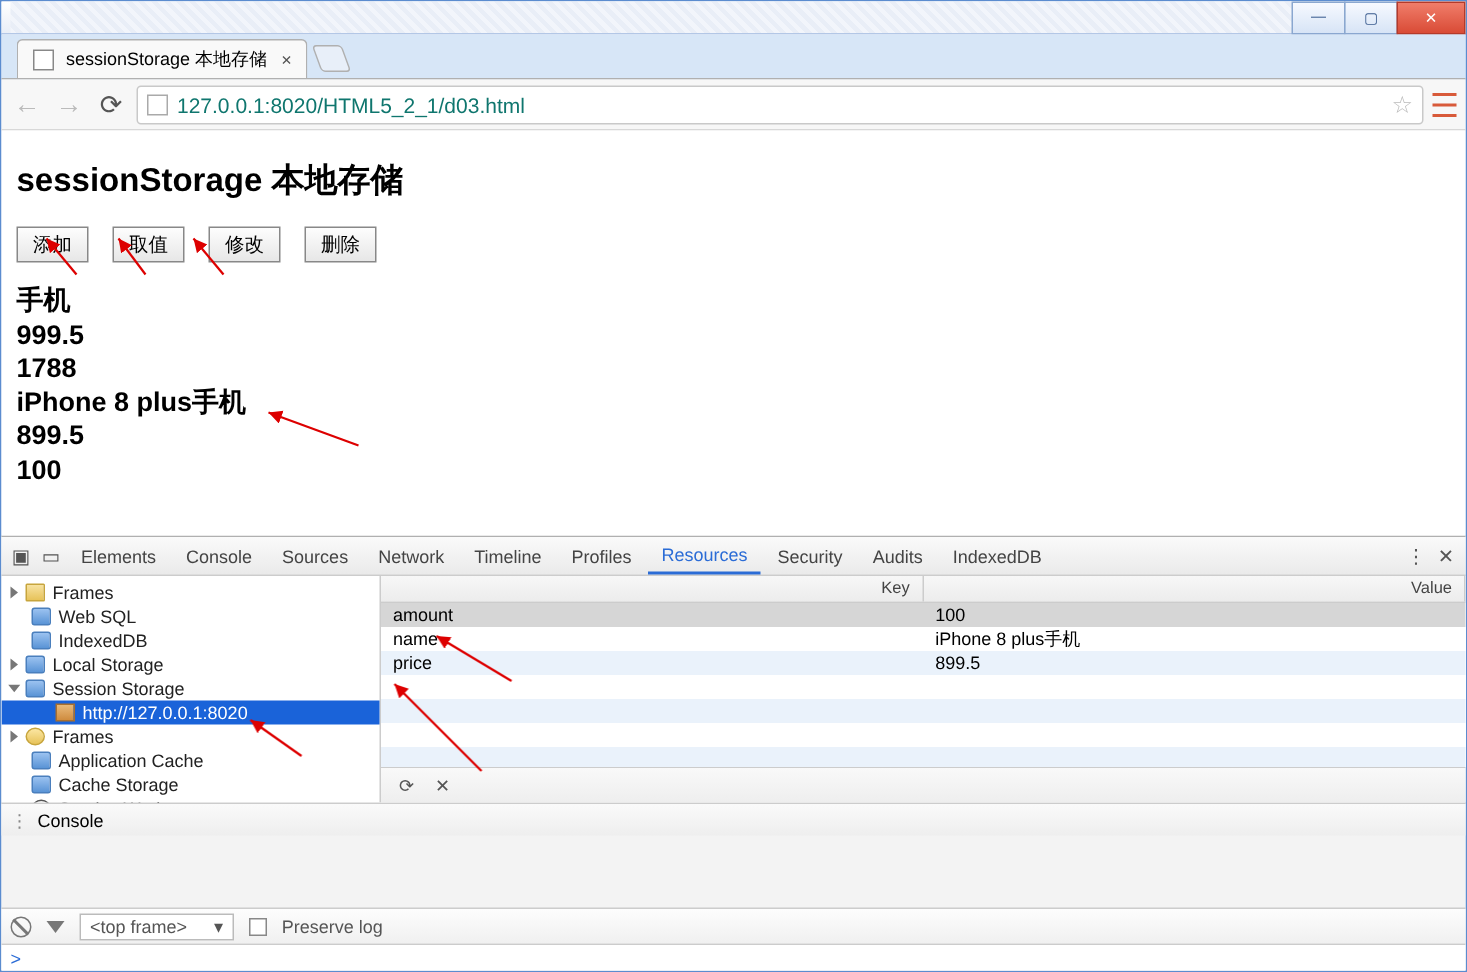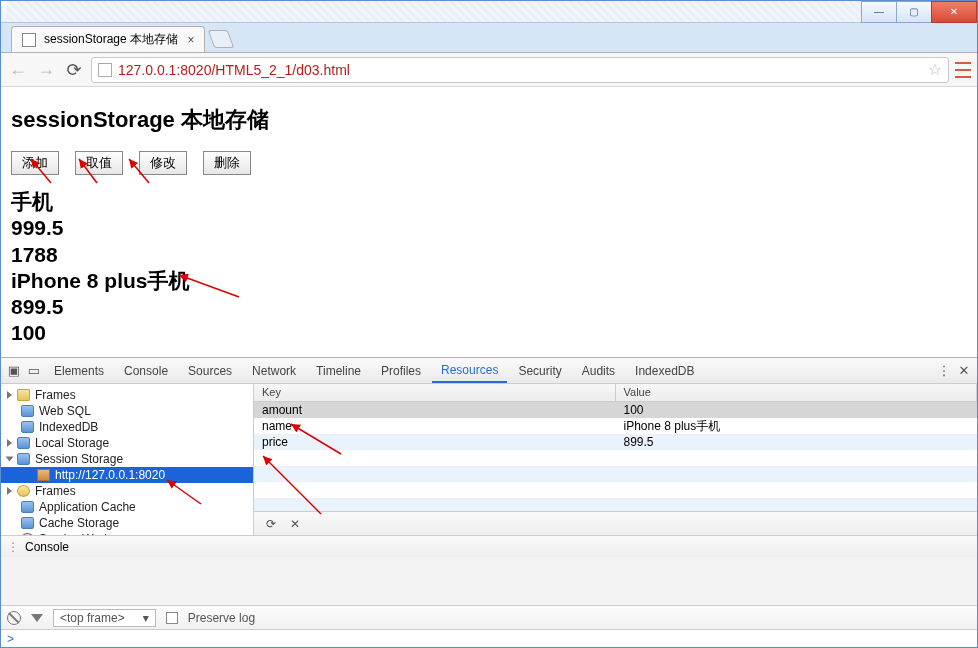--- a/index.html
+++ b/index.html
@@ -28,31 +28,31 @@
   .tab .favicon { width:14px; height:14px; border:1px solid #888; background:#fff; }
   .tab .close-x { width:10px; height:10px; font-size:12px; color:#555; line-height:10px; text-align:center; }
   .new-tab { width:20px; height:18px; background:#e8eff9; border:1px solid #b0b0b0; margin-left:6px; border-radius:3px; transform:skewX(20deg); margin-bottom:4px;}
 
   
   .addr-bar { height:34px; display:flex; align-items:center; gap:6px; padding:0 6px; border-bottom:1px solid #d8d8d8; background:#f7f7f7; }
   .nav-btn { width:22px; height:22px; display:flex; align-items:center; justify-content:center; color:#bbb; font-size:18px; }
   .reload { color:#555; }
   .omnibox { flex:1; height:26px; border:1px solid #c9c9c9; border-radius:3px; display:flex; align-items:center; padding:0 6px; background:#fff; gap:6px; }
   .omnibox .page-icon { width:14px; height:14px; border:1px solid #aaa; background:#fff; }
-  .omnibox .url { color:#b91c1c; font-size:14px; flex:1; }
+  .omnibox .url { color:#0f766e; font-size:14px; flex:1; }
   .omnibox .star { color:#bbb; font-size:16px; }
   .hamburger { width:16px; height:16px; display:flex; flex-direction:column; justify-content:space-between; }
   .hamburger div { height:2px; background:#d85a3a; }
 
   
   .page-area { flex:1; background:#fff; padding:12px 10px 0 10px; overflow:hidden; position:relative; }
   .page-area h2 { font-size:22px; font-weight:bold; margin:6px 0 16px 0; }
   .btn-row { display:flex; gap:16px; margin-bottom:14px; }
   .page-btn { padding:2px 10px; font-size:13px; border:1px solid #888; background:linear-gradient(#fdfdfd,#e7e7e7); }
-  .data-list { font-size:21px; font-weight:bold; line-height:1.25; }
+  .data-list { font-size:18px; font-weight:bold; line-height:1.25; }
 
   
   svg.arrows { position:absolute; top:0; left:0; width:100%; height:100%; pointer-events:none; }
 
   
   .devtools { height:290px; border-top:1px solid #b0b0b0; display:flex; flex-direction:column; background:#f3f3f3; }
   .dt-tabbar { height:26px; display:flex; align-items:center; gap:2px; padding:0 4px; border-bottom:1px solid #ccc; background:linear-gradient(#fafafa,#eaeaea);}
   .dt-icon { width:18px; height:18px; display:flex; align-items:center; justify-content:center; color:#555; font-size:13px; }
   .dt-tab { padding:4px 9px; color:#444; font-size:12px; }
   .dt-tab.active { color:#2b6cd6; border-bottom:2px solid #2b6cd6; }
@@ -70,21 +70,21 @@
   .ico { width:13px; height:12px; display:inline-block; }
   .ico-folder { background:linear-gradient(#f7e2a0,#e7c35a); border:1px solid #c7a53d; border-radius:1px;}
   .ico-db { background:linear-gradient(#9bc2f0,#5a94d6); border:1px solid #4a7fbd; border-radius:2px;}
   .ico-gear { border:1px solid #555; border-radius:50%; background:#eee;}
   .ico-cookie { background:linear-gradient(#fbe6a2,#e7c35a); border:1px solid #c7a53d; border-radius:50%;}
   .ico-filesel { background:linear-gradient(#e8b97a,#cf8c3f); border:1px solid #a86f2f;}
 
   
   .dt-table { flex:1; display:flex; flex-direction:column; background:#fff;}
   .dt-thead { display:flex; height:18px; border-bottom:1px solid #ccc; background:linear-gradient(#f7f7f7,#ececec); font-size:11px; color:#444;}
-  .dt-thead .col { padding:2px 8px; border-right:1px solid #ccc;}
+  .dt-thead .col { padding:2px 8px; border-right:1px solid #ccc;text-align:right;}
   .colkey { width:50%; } .colval { width:50%; }
   .dt-rows { flex:1; font-size:12px; overflow:auto; background:#fff;}
   .dt-row { display:flex; height:16px;}
   .dt-row:nth-child(odd){ background:#eaf2fb;}
   .dt-row:nth-child(even){ background:#fff;}
   .dt-row .cell { padding:0 8px; display:flex; align-items:center; }
   .dt-row.sel { background:#d6d6d6; }
   .dt-footerbar { height:24px; border-top:1px solid #ccc; background:linear-gradient(#f9f9f9,#eee); display:flex; align-items:center; gap:14px; padding:0 12px; color:#555;}
 
   

